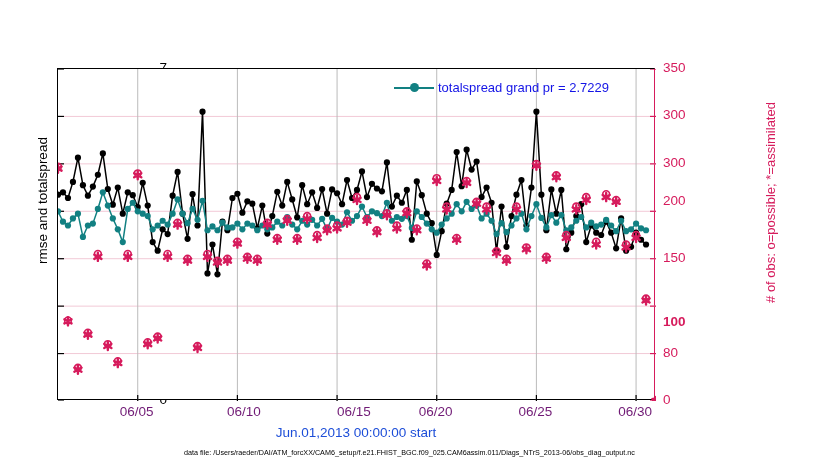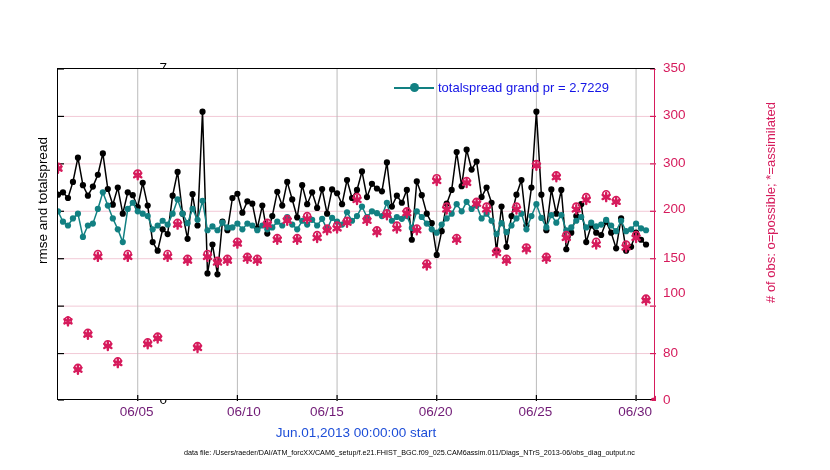--- a/index.html
+++ b/index.html
@@ -94,31 +94,31 @@
       <div class="ytick-left" style="top: 305.143px;">2</div>
       <div class="ytick-left" style="top: 257.714px;">3</div>
       <div class="ytick-left" style="top: 210.286px;">4</div>
       <div class="ytick-left" style="top: 162.857px;">5</div>
       <div class="ytick-left" style="top: 115.429px;">6</div>
       <div class="ytick-left" style="top: 68px;">7</div>
     </div>
   <div id="ytick-right-group">
       <div class="ytick-right" style="top: 400px;">0</div>
       <div class="ytick-right" style="top: 352.571px;">80</div>
-      <div class="ytick-right" style="top: 293px;">100</div>
+      <div class="ytick-right" style="top: 322px; font-weight: bold;">100</div>
       <div class="ytick-right" style="top: 257.714px;">150</div>
-      <div class="ytick-right" style="top: 209px;">200</div>
+      <div class="ytick-right" style="top: 201px;">200</div>
       <div class="ytick-right" style="top: 162.857px;">300</div>
       <div class="ytick-right" style="top: 115.429px;">300</div>
       <div class="ytick-right" style="top: 68px;">350</div>
     </div>
   <div id="xtick-group">
       <div class="xtick" style="left: 136.733px;">06/05</div>
       <div class="xtick" style="left: 244px;">06/10</div>
-      <div class="xtick" style="left: 327px;">06/15</div>
+      <div class="xtick" style="left: 354px;">06/15</div>
       <div class="xtick" style="left: 435.733px;">06/20</div>
       <div class="xtick" style="left: 535.4px;">06/25</div>
       <div class="xtick" style="left: 635.067px;">06/30</div>
     </div>
 
   <div class="axes-frame">
     <svg class="plot-svg" id="plot" width="598" height="332">
         <g>
           <line x1="0" y1="284.57" x2="598" y2="284.57" stroke="#F2C9D6" stroke-width="1"></line>
           <line x1="0" y1="237.14" x2="598" y2="237.14" stroke="#F2C9D6" stroke-width="1"></line>

